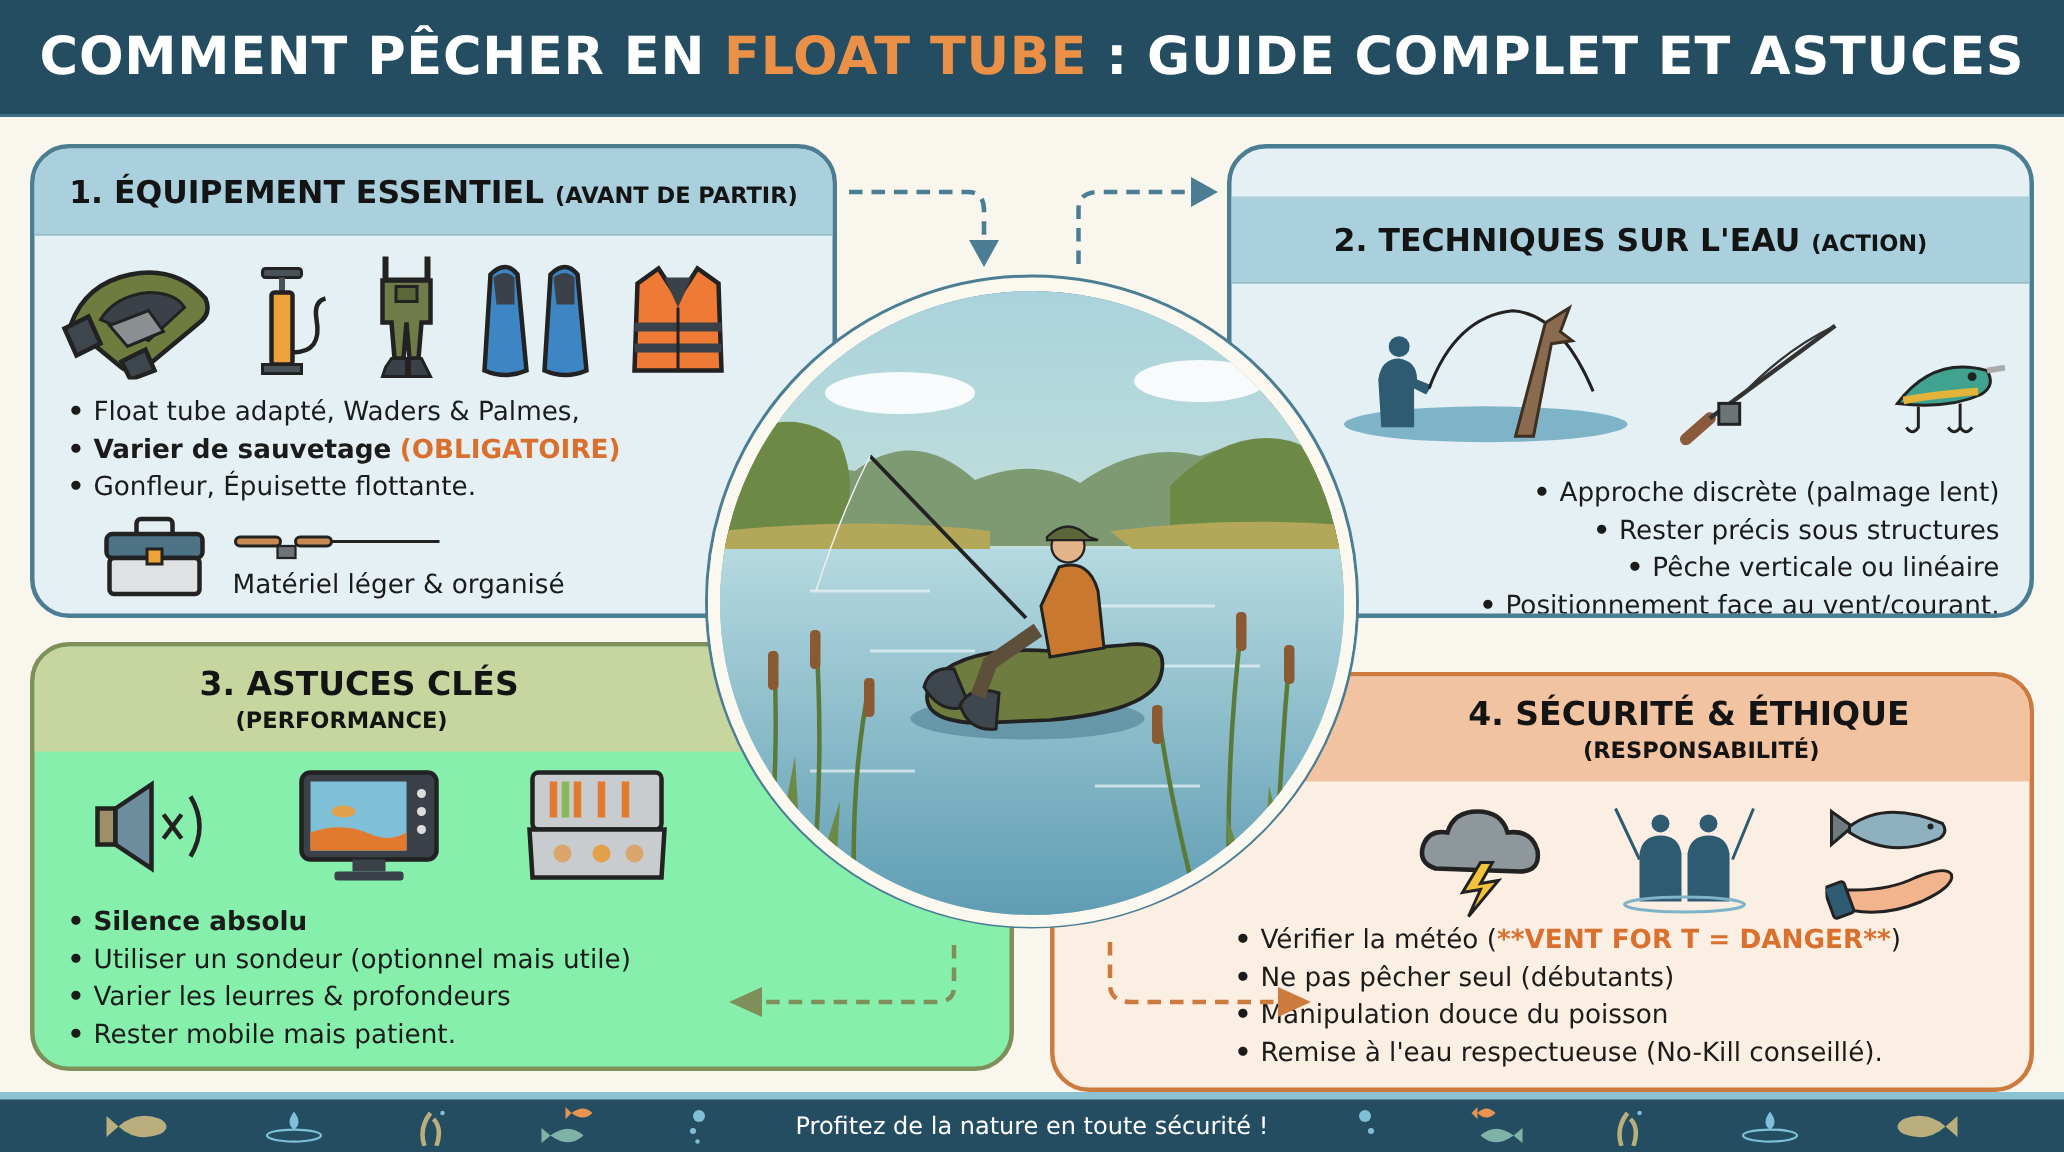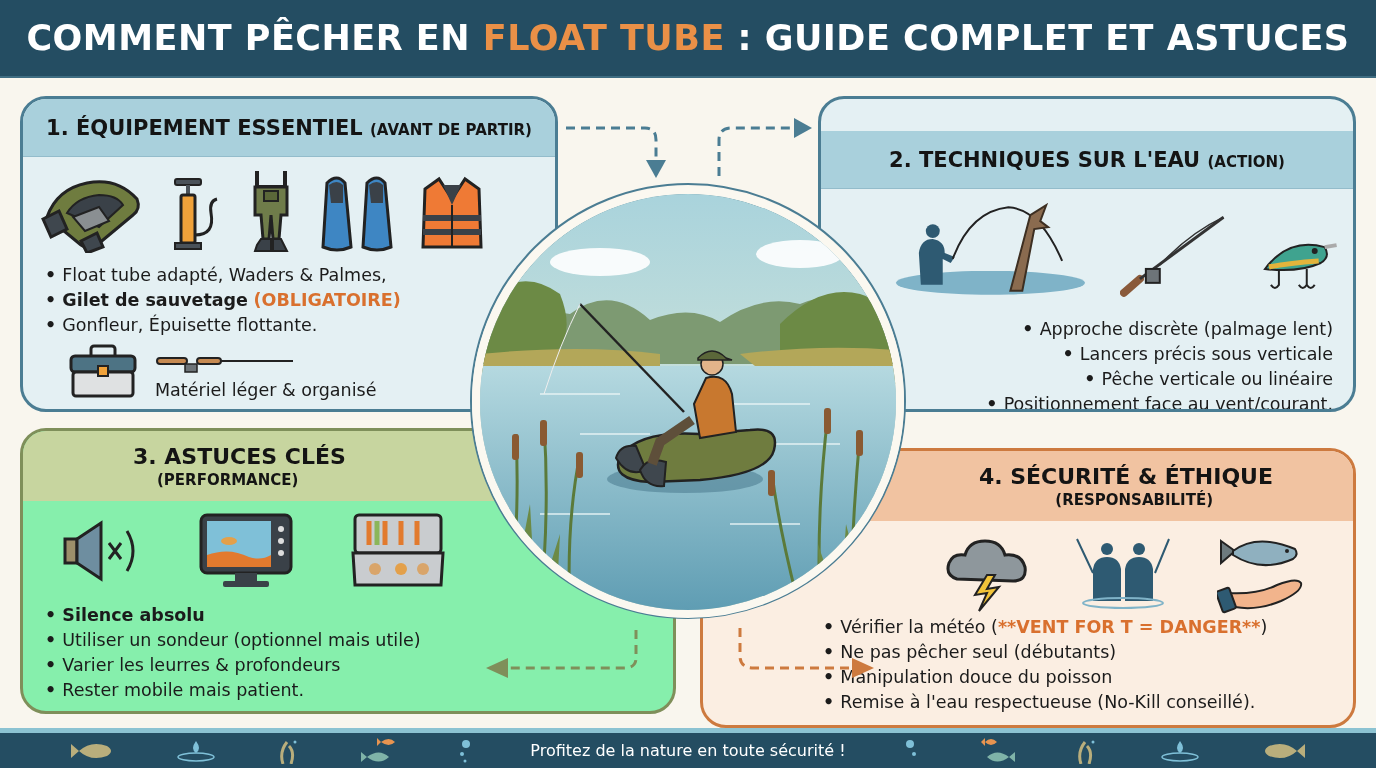--- a/index.html
+++ b/index.html
@@ -112,21 +112,21 @@
     <svg width="66" height="78" viewBox="0 0 66 78">
       <path d="M6 14 L20 4 L33 24 L46 4 L60 14 L62 72 L4 72 Z" fill="#ef7a35" stroke="#222" stroke-width="3"></path>
       <path d="M24 10 L33 30 L42 10" fill="#3a4148"></path>
       <rect x="4" y="40" width="58" height="6" fill="#3a4148"></rect>
       <rect x="4" y="54" width="58" height="6" fill="#3a4148"></rect>
       <line x1="33" y1="30" x2="33" y2="72" stroke="#222" stroke-width="2"></line>
     </svg>
   </div>
   <ul class="bullets" style="padding-left:22px; margin-top:10px;">
     <li>Float tube adapté, Waders &amp; Palmes,</li>
-    <li><span class="bold">Gilet de sauvetage</span> <span class="orange">(OBLIGATOIRE)</span></li>
+    <li><span class="bold">Varier de sauvetage</span> <span class="orange">(OBLIGATOIRE)</span></li>
     <li>Gonfleur, Épuisette flottante.</li>
   </ul>
   <div style="display:flex; align-items:flex-end; padding-left:44px; margin-top:6px; gap:16px;">
     <svg width="72" height="56" viewBox="0 0 72 56">
       <rect x="24" y="2" width="24" height="12" rx="3" fill="none" stroke="#222" stroke-width="3"></rect>
       <rect x="4" y="12" width="64" height="16" rx="4" fill="#4d7384" stroke="#222" stroke-width="3"></rect>
       <rect x="6" y="28" width="60" height="24" rx="3" fill="#dfe1e2" stroke="#222" stroke-width="3"></rect>
       <rect x="31" y="22" width="10" height="10" fill="#f0a23a" stroke="#222" stroke-width="2"></rect>
     </svg>
     <div style="display:flex; flex-direction:column; align-items:flex-start;">
@@ -163,21 +163,21 @@
       <path d="M6 36 Q30 4 66 14 Q72 24 62 30 Q40 40 6 36 Z" fill="#3fa38f" stroke="#222" stroke-width="2"></path>
       <path d="M10 34 Q30 30 60 28" fill="none" stroke="#e3b43b" stroke-width="5"></path>
       <circle cx="56" cy="18" r="3" fill="#222"></circle>
       <path d="M66 14 L78 12" stroke="#aaa" stroke-width="4"></path>
       <path d="M20 38 L20 52 Q16 58 12 52" fill="none" stroke="#222" stroke-width="2"></path>
       <path d="M48 36 L48 52 Q44 58 40 52 M48 52 Q52 58 56 52" fill="none" stroke="#222" stroke-width="2"></path>
     </svg>
   </div>
   <ul class="bullets" style="text-align:right; padding-right:20px; margin-top:20px;">
     <li>Approche discrète (palmage lent)</li>
-    <li>Lancers précis sous verticale</li>
+    <li>Rester précis sous structures</li>
     <li>Pêche verticale ou linéaire</li>
     <li>Positionnement face au vent/courant.</li>
   </ul>
 </div>
 
 <div class="panel" id="p3">
   <div class="panel-head" style="align-items:flex-start; padding-left:110px;">
     <div class="panel-title" style="font-size:22px;">3. ASTUCES CLÉS</div>
     <div class="panel-sub" style="margin-left:24px;">(PERFORMANCE)</div>
   </div>

